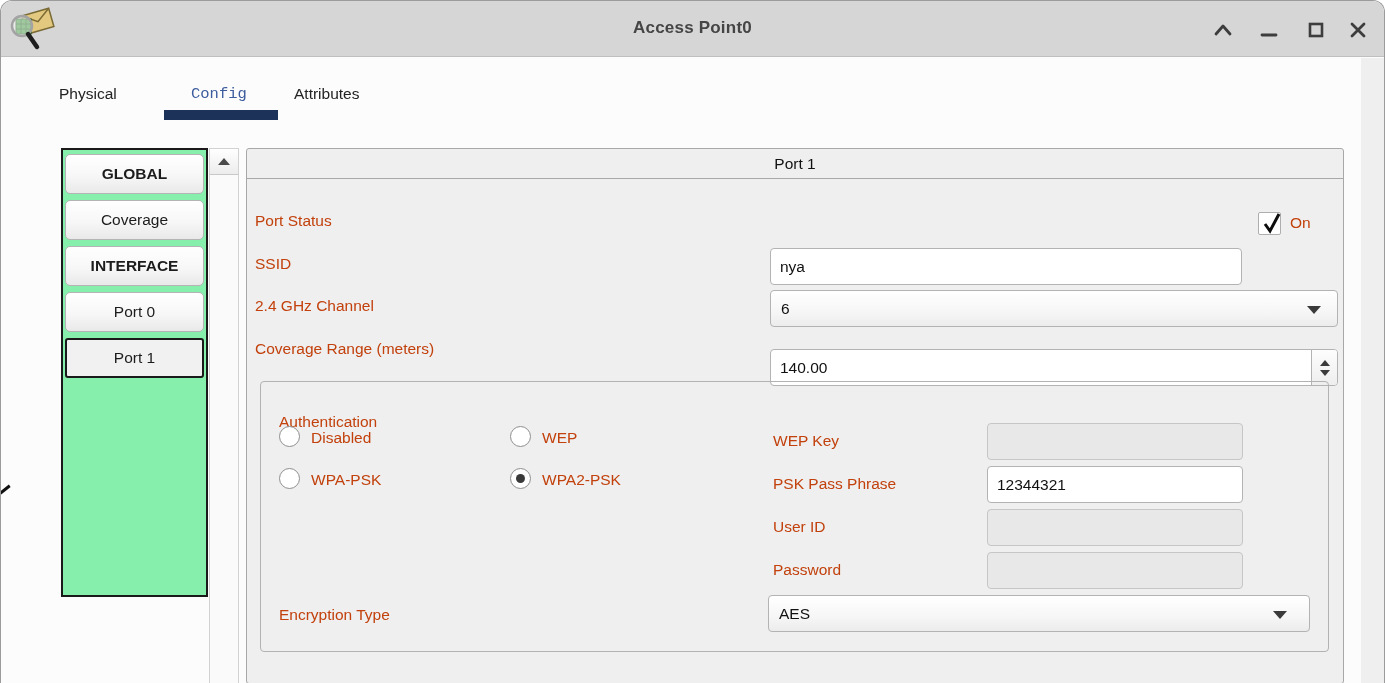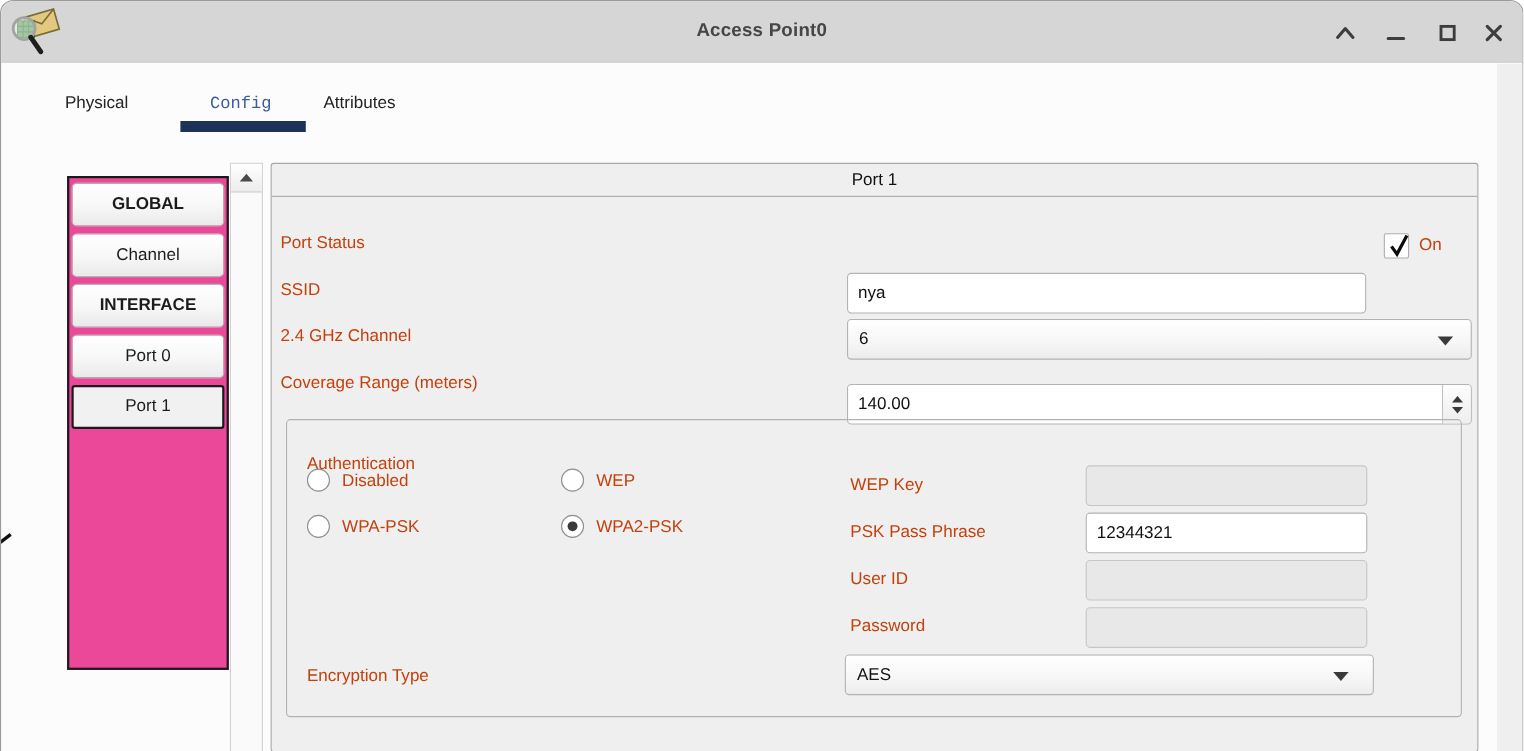--- a/index.html
+++ b/index.html
@@ -14,21 +14,21 @@
   .title{position:absolute;left:0;top:17px;width:100%;text-align:center;
     font-size:17px;font-weight:bold;color:#454545;letter-spacing:.2px;}
   .winbtn{position:absolute;top:15px;width:28px;height:28px;background:transparent;border:none;padding:0;cursor:default;}
   .winbtn svg{display:block;}
   
   .tab{position:absolute;top:84px;font-size:15.5px;color:#232323;cursor:default;}
   .tab.active{color:#3c5c9e;}
   .tab-underline{position:absolute;left:163px;top:109px;width:114px;height:10px;background:#1c3258;}
   
   .listbox{position:absolute;left:60px;top:147px;width:147px;height:449px;
-    background:#ec4899;border:2px solid #1a1a1a;margin-top:12px;}
+    background:#86efac;border:2px solid #1a1a1a;}
   .nav-item{position:absolute;left:2px;width:139px;height:40px;display:flex;align-items:center;justify-content:center;
     font-size:15.5px;color:#1c1c1c;border:1px solid #b4b4b4;border-radius:5px;
     background:linear-gradient(180deg,#ffffff 0%,#f7f7f7 55%,#e9e9e9 100%);}
   .nav-item.hdr{font-weight:bold;}
   .nav-item.selected{border:2px solid #1a1a1a;border-radius:3px;background:#f1f1f1;}
   .scrollbar{position:absolute;left:208px;top:147px;width:30px;height:536px;
     background:#fafafa;border:1px solid #d2d2d2;}
   .scroll-up{position:absolute;left:0;top:0;width:28px;height:26px;border-bottom:1px solid #c9c9c9;
     background:linear-gradient(180deg,#ffffff,#ececec);display:flex;align-items:center;justify-content:center;}
   .tri-up{width:0;height:0;border-left:6px solid transparent;border-right:6px solid transparent;border-bottom:7px solid #4a4a4a;}
@@ -105,21 +105,21 @@
 
   <div class="right-strip"></div>
 
   <div class="tab" style="left:58px;">Physical</div>
   <div class="tab active" style="left:190px;font-family:Liberation Mono, monospace;">Config</div>
   <div class="tab" style="left:293px;">Attributes</div>
   <div class="tab-underline"></div>
 
   <div class="listbox">
     <div class="nav-item hdr" style="top:4px;">GLOBAL</div>
-    <div class="nav-item" style="top:50px;">Channel</div>
+    <div class="nav-item" style="top:50px;">Coverage</div>
     <div class="nav-item hdr" style="top:96px;">INTERFACE</div>
     <div class="nav-item" style="top:142px;">Port 0</div>
     <div class="nav-item selected" style="top:188px;">Port 1</div>
   </div>
   <div class="scrollbar">
     <div class="scroll-up">
       <div class="tri-up"></div>
     </div>
   </div>
 
@@ -175,21 +175,21 @@
       <div class="flabel" style="left:512px;top:93px;">PSK Pass Phrase</div>
       <input class="tinput" style="left: 726px; top: 84px; width: 256px;" value="12344321">
 
       <div class="flabel" style="left:512px;top:136px;">User ID</div>
       <input class="tinput disabled" style="left: 726px; top: 127px; width: 256px;" disabled="" value="">
 
       <div class="flabel" style="left:512px;top:179px;">Password</div>
       <input class="tinput disabled" style="left: 726px; top: 170px; width: 256px;" disabled="" value="">
 
       <div class="flabel" style="left:18px;top:224px;">Encryption Type</div>
-      <div class="combo" style="left:507px;top:213px;width:481px;">
+      <div class="combo" style="left:507px;top:213px;width:542px;">
         <span>AES</span>
         <div class="combo-arrow" style="right:22px;"></div>
       </div>
     </div>
   </div>
 
   <div class="edge-artifact"></div>
 </div>
 
 </body></html>

